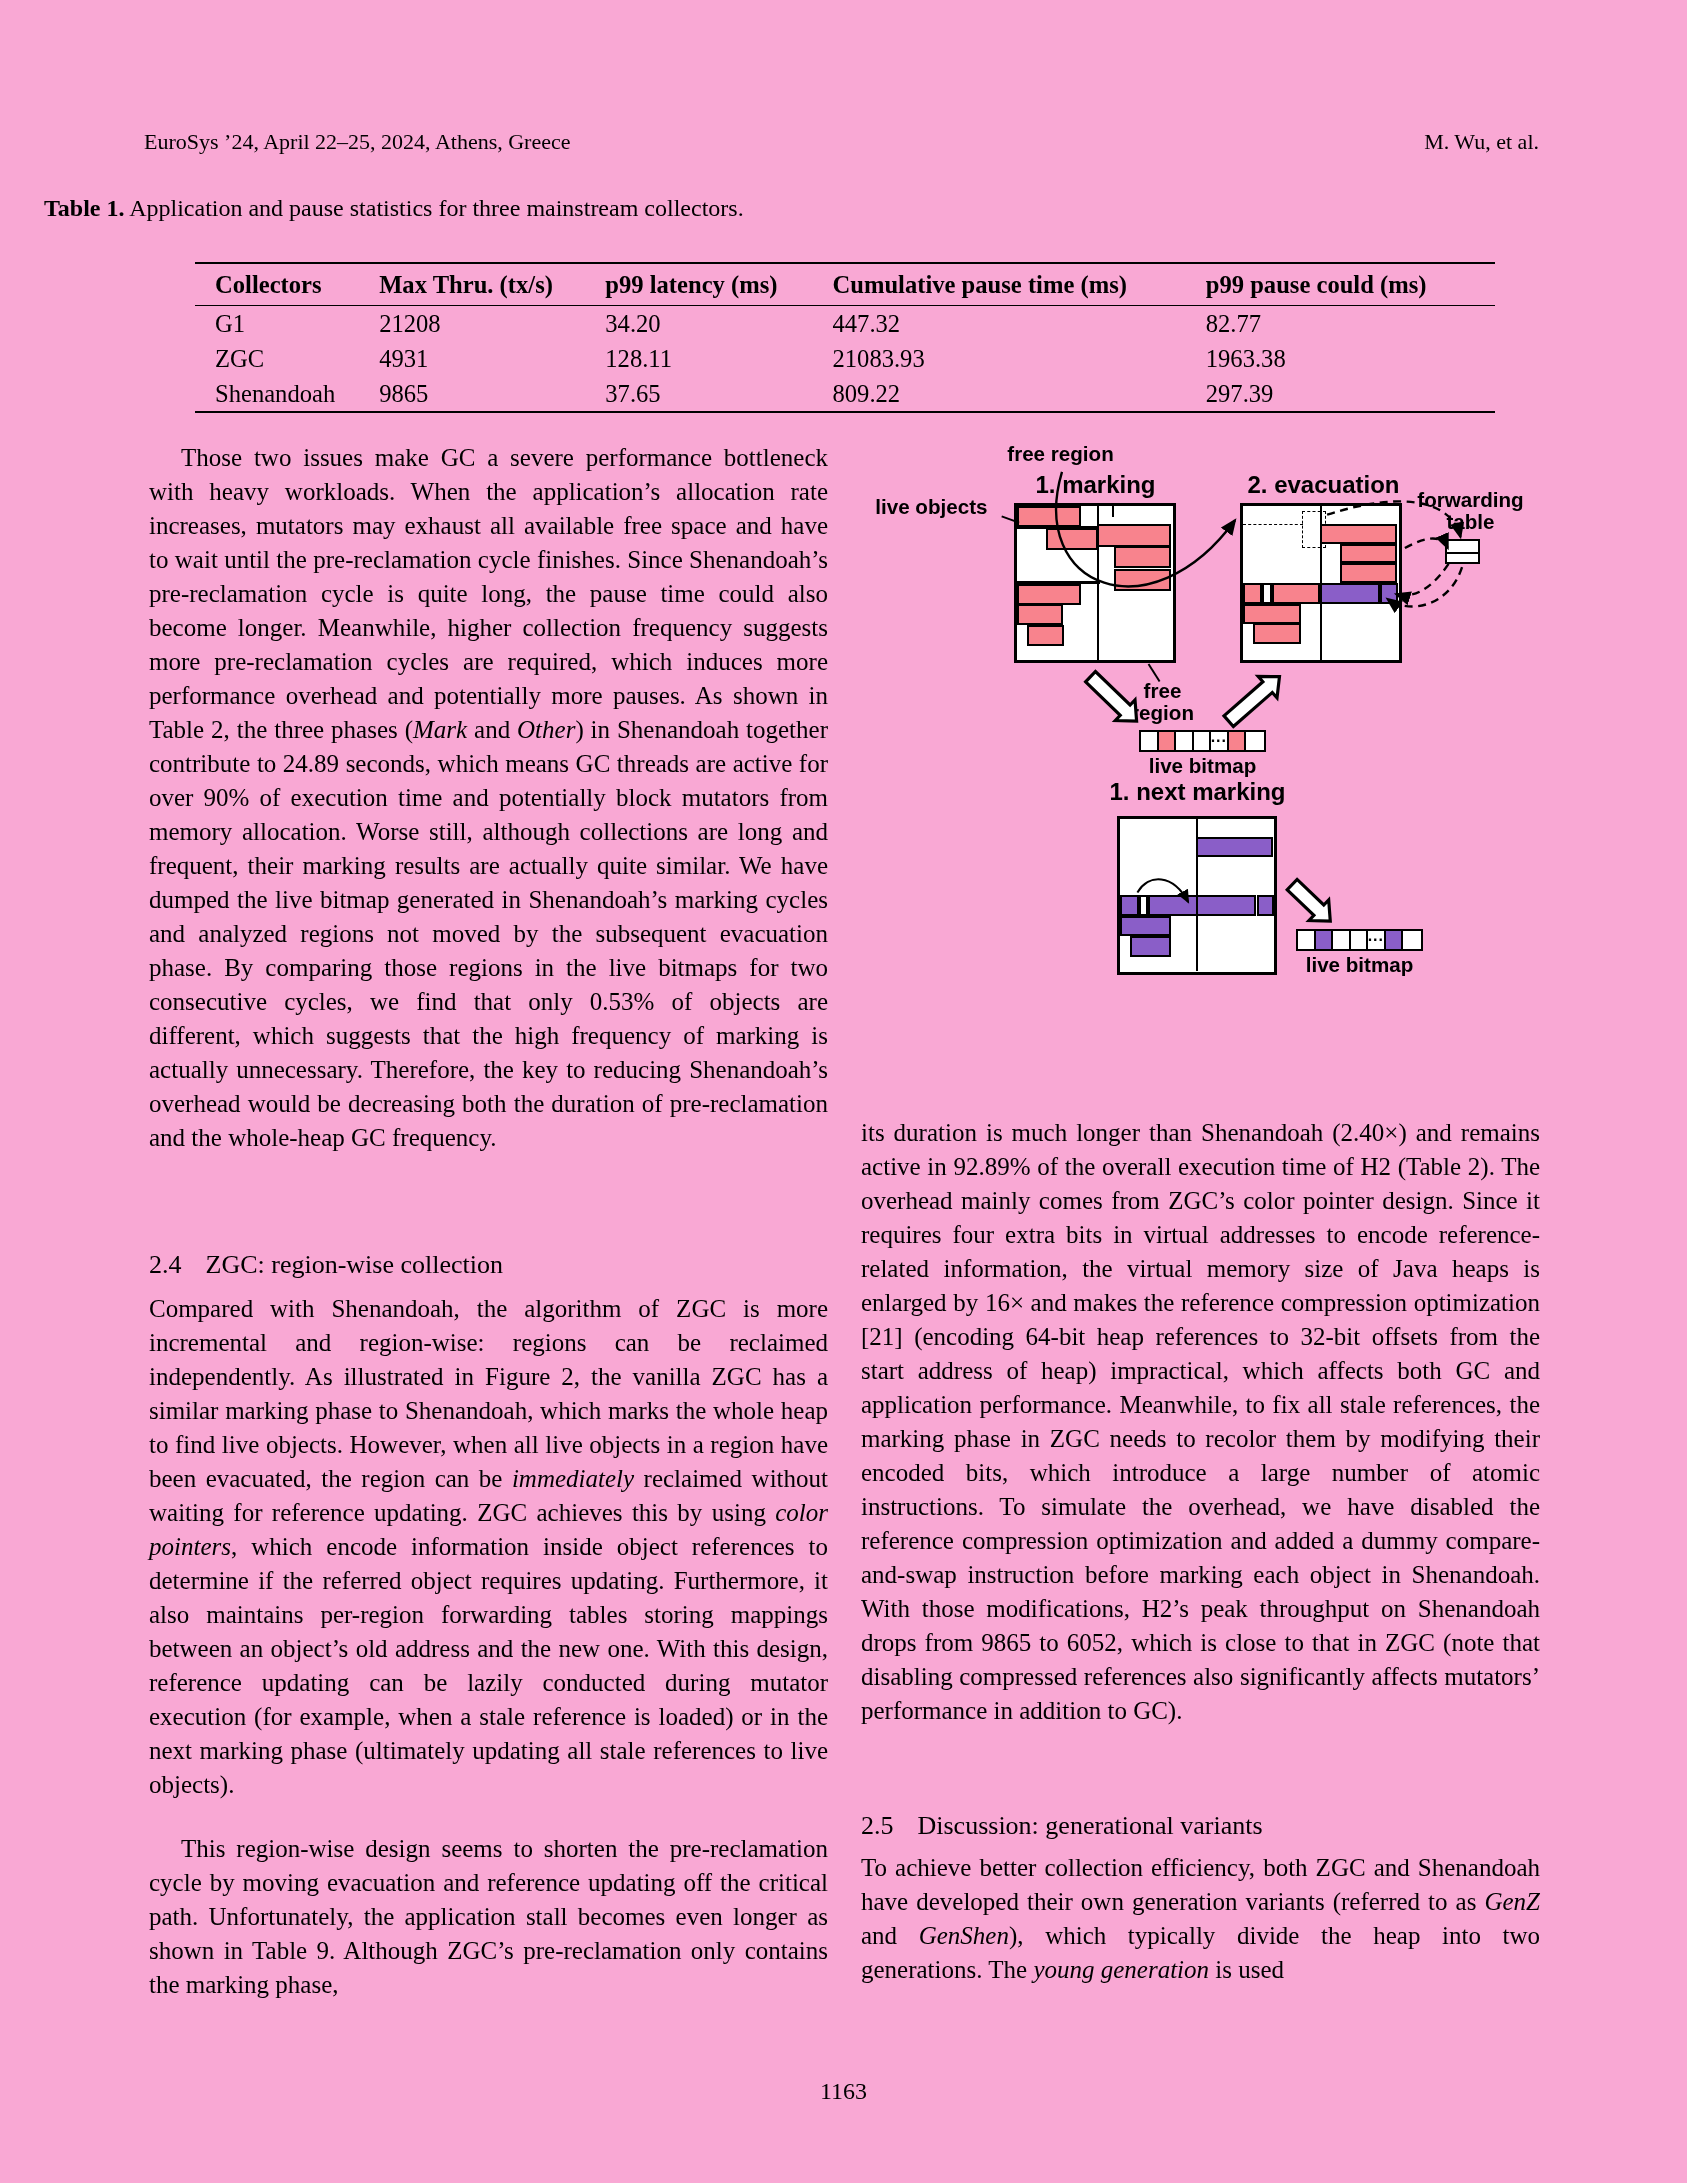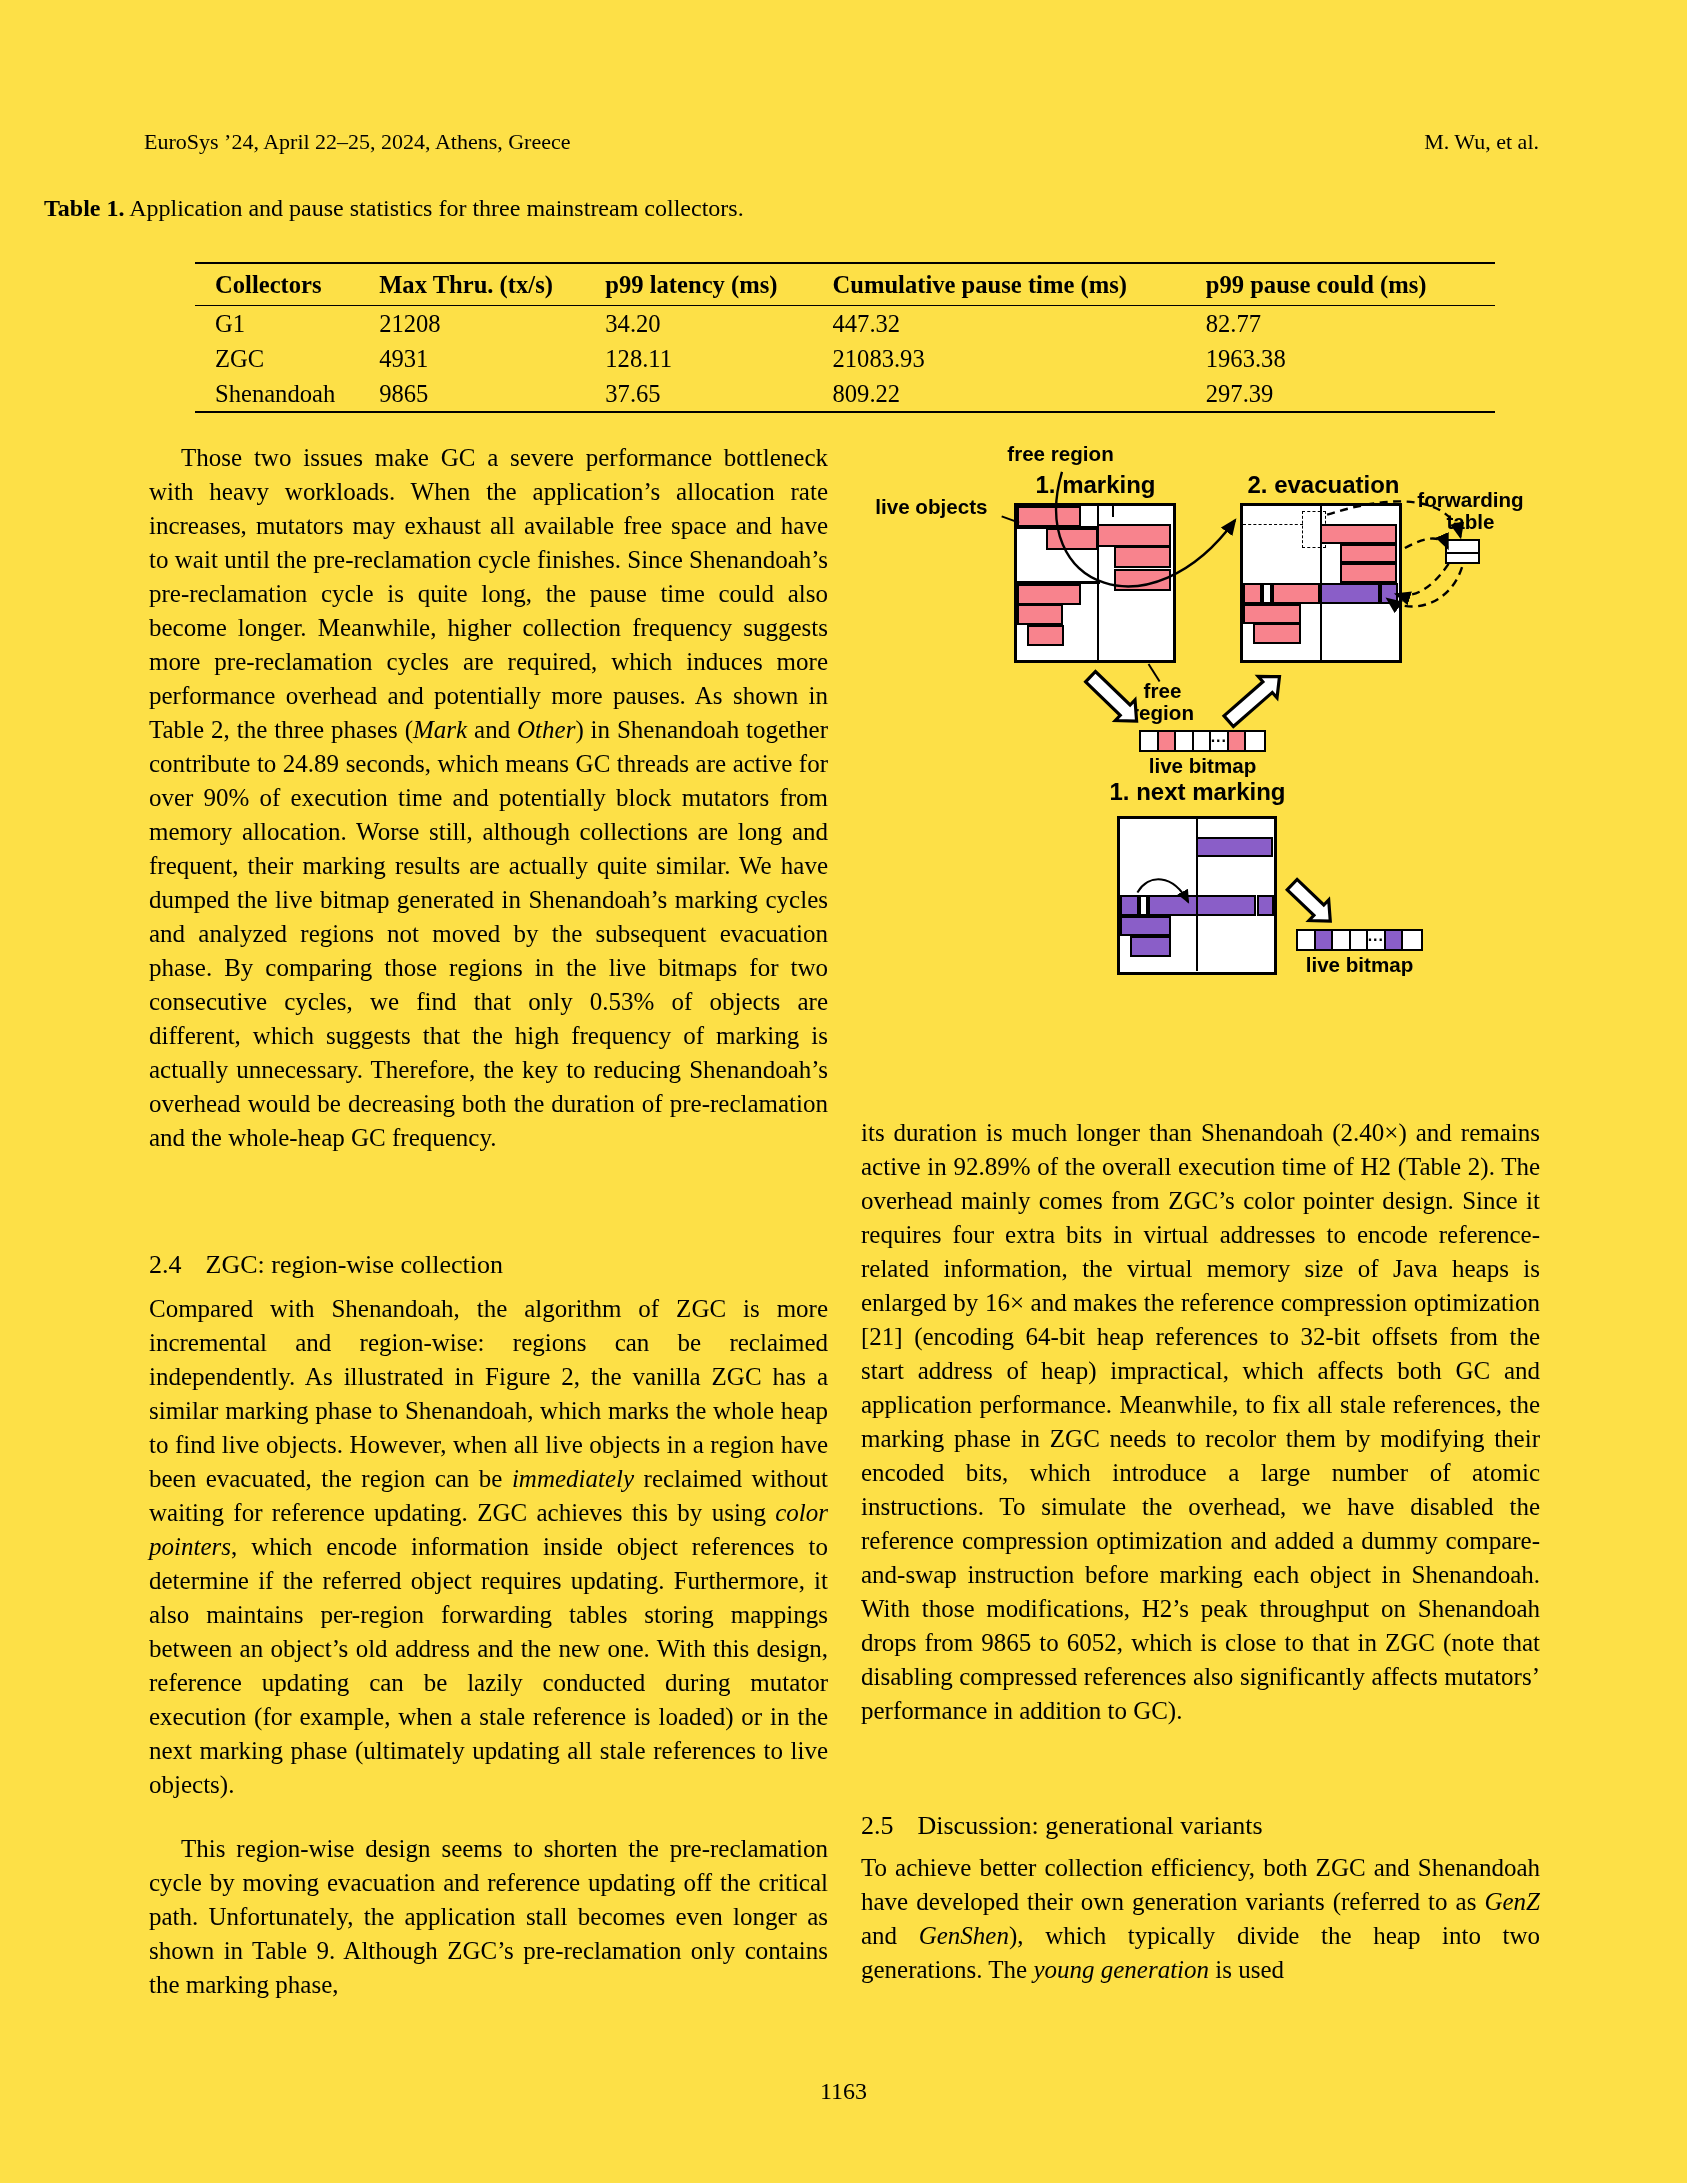--- a/index.html
+++ b/index.html
@@ -1,16 +1,16 @@
 <!DOCTYPE html>
 <html style="font-size:12.7px"><head>
 <meta charset="utf-8">
 <style>
   html,body{margin:0;padding:0;background:#e8e8e8;}
-  #page{position:relative;width:1687px;height:2183px;background:#fde047;
+  #page{position:relative;width:1687px;height:2183px;background:#f9a8d4;
         font-family:"Liberation Serif",serif;color:#000;overflow:hidden;}
 
   .hdr{position:absolute;top:129px;font-size:22px;}
   .cap{position:absolute;width:100%;text-align:left;font-size:24px;padding-left:44px;}
   .cap b{font-weight:700;}
 
   
   #t1{position:absolute;left:195px;top:262px;width:1300px;border-collapse:collapse;
       font-size:24.6px;table-layout:fixed;}
   #t1 th,#t1 td{text-align:left;font-weight:400;padding:0;height:35px;vertical-align:middle;}

